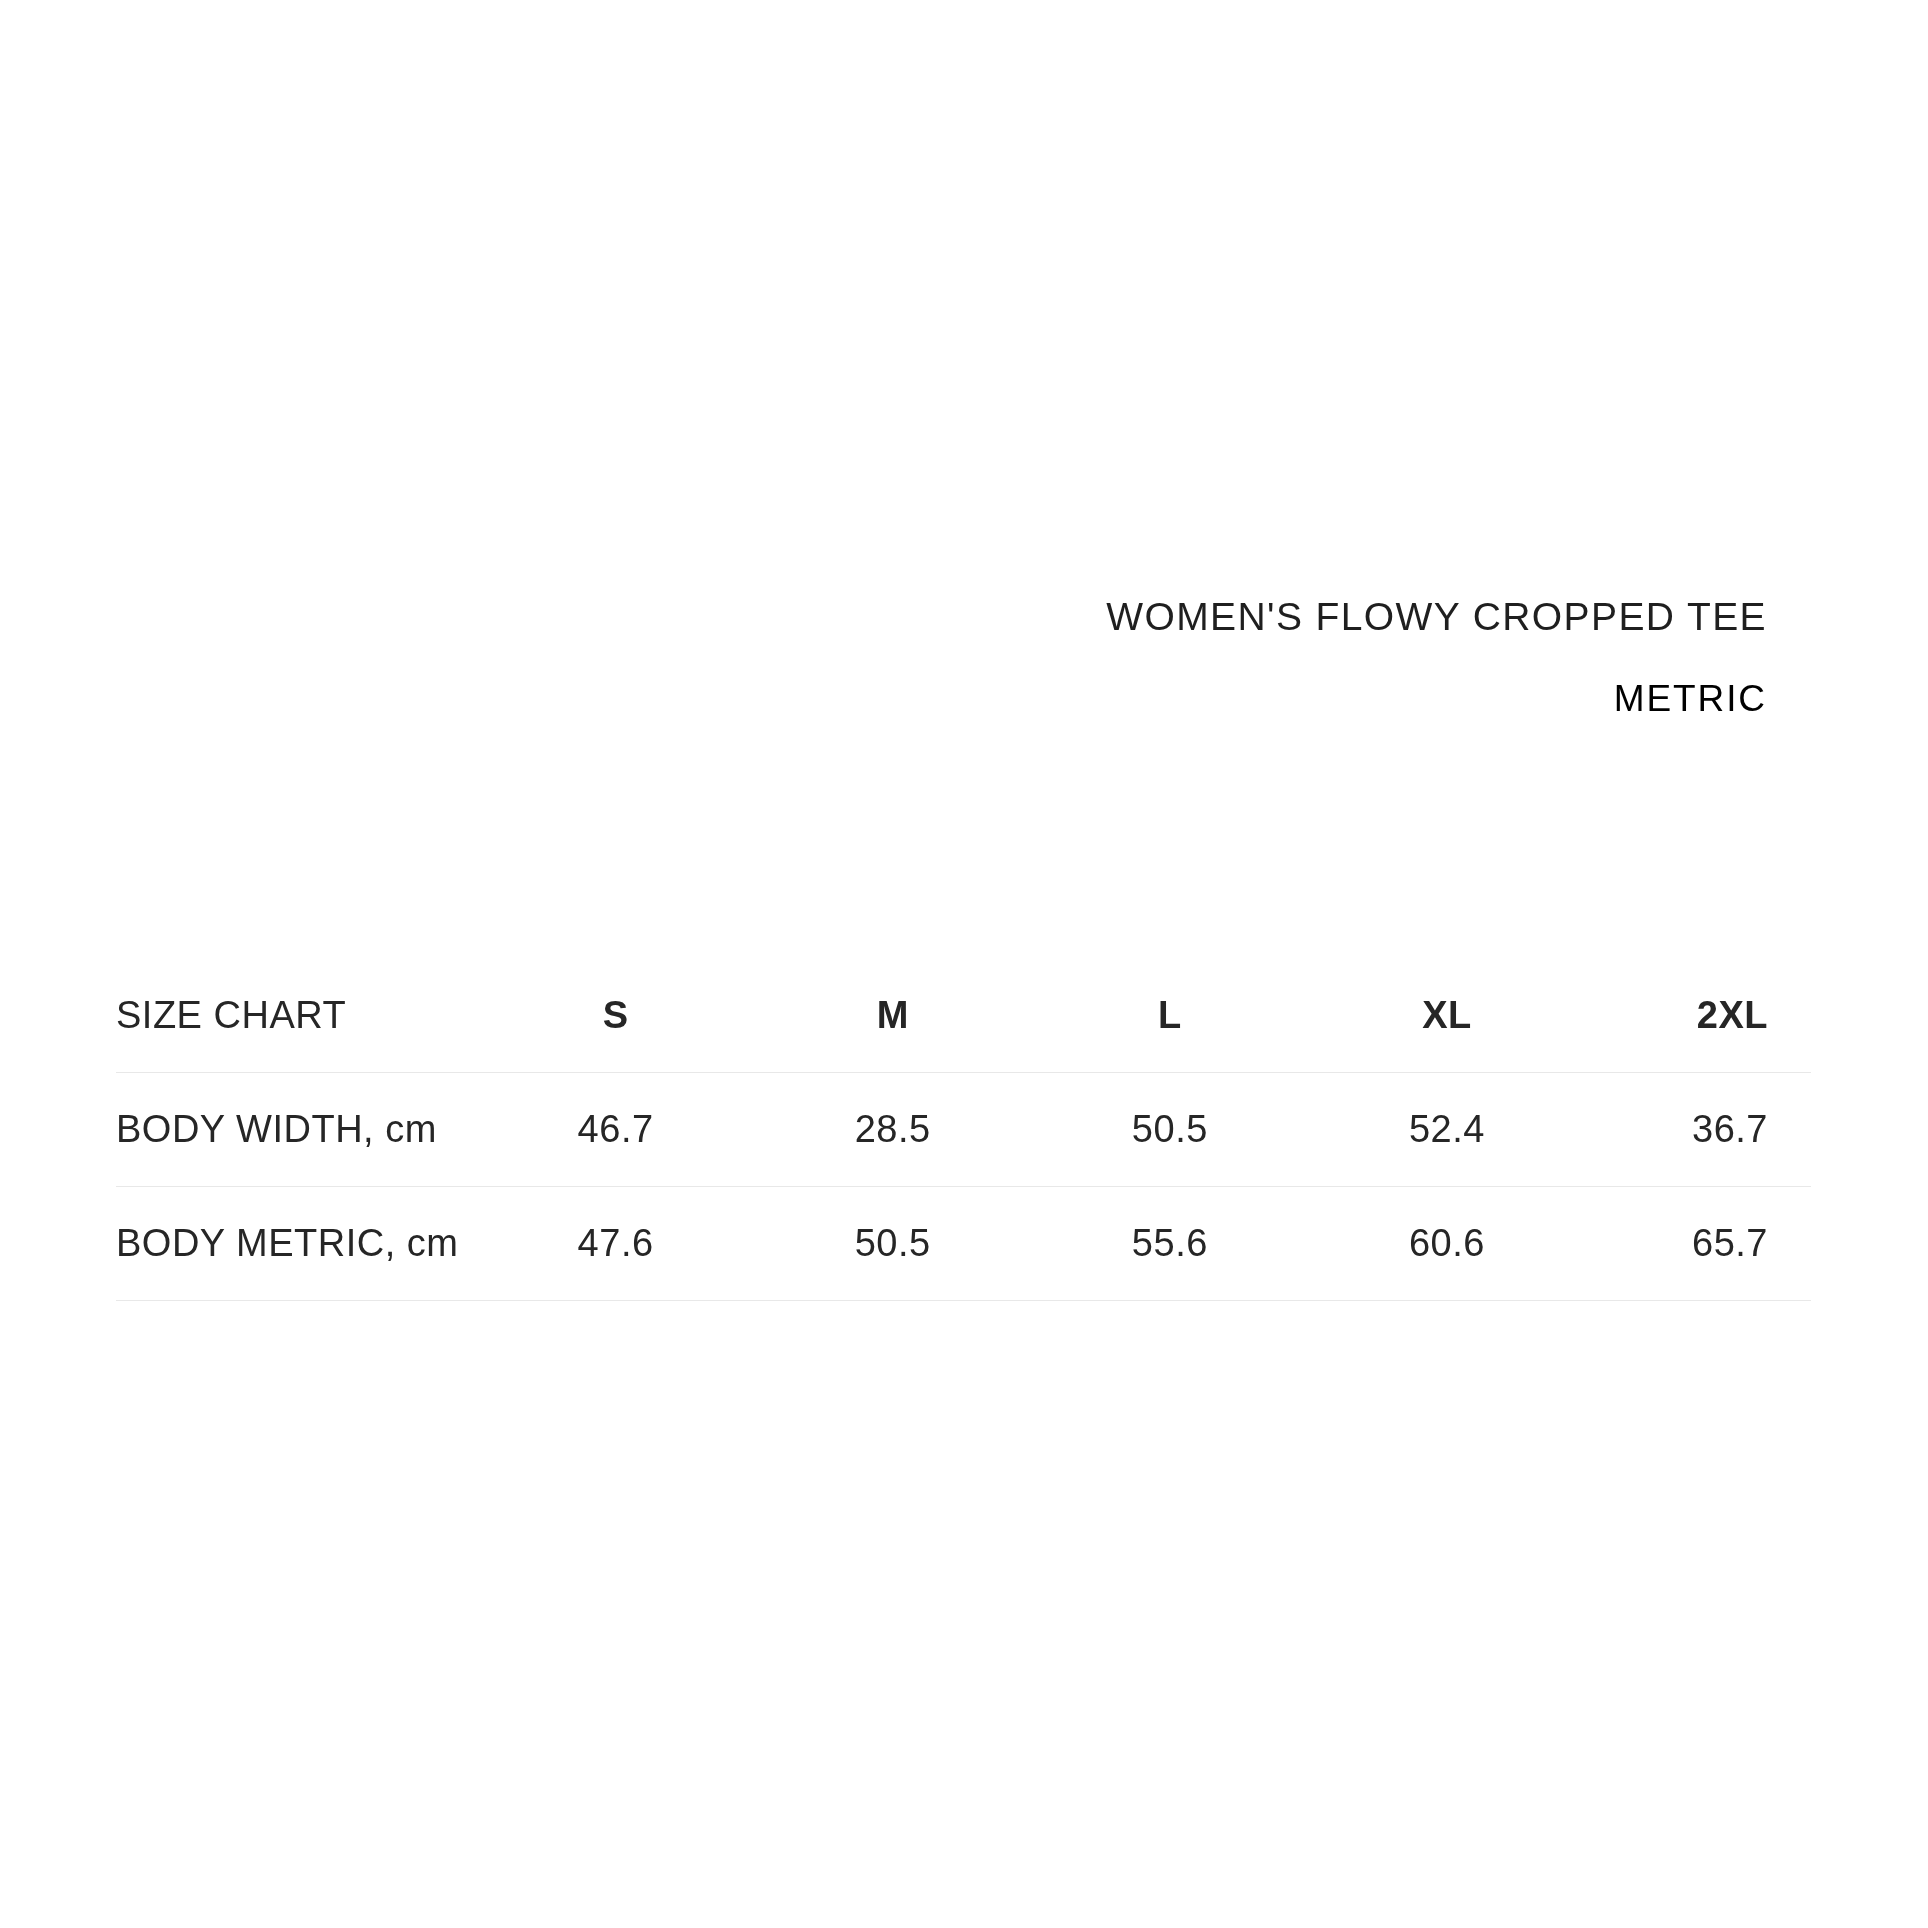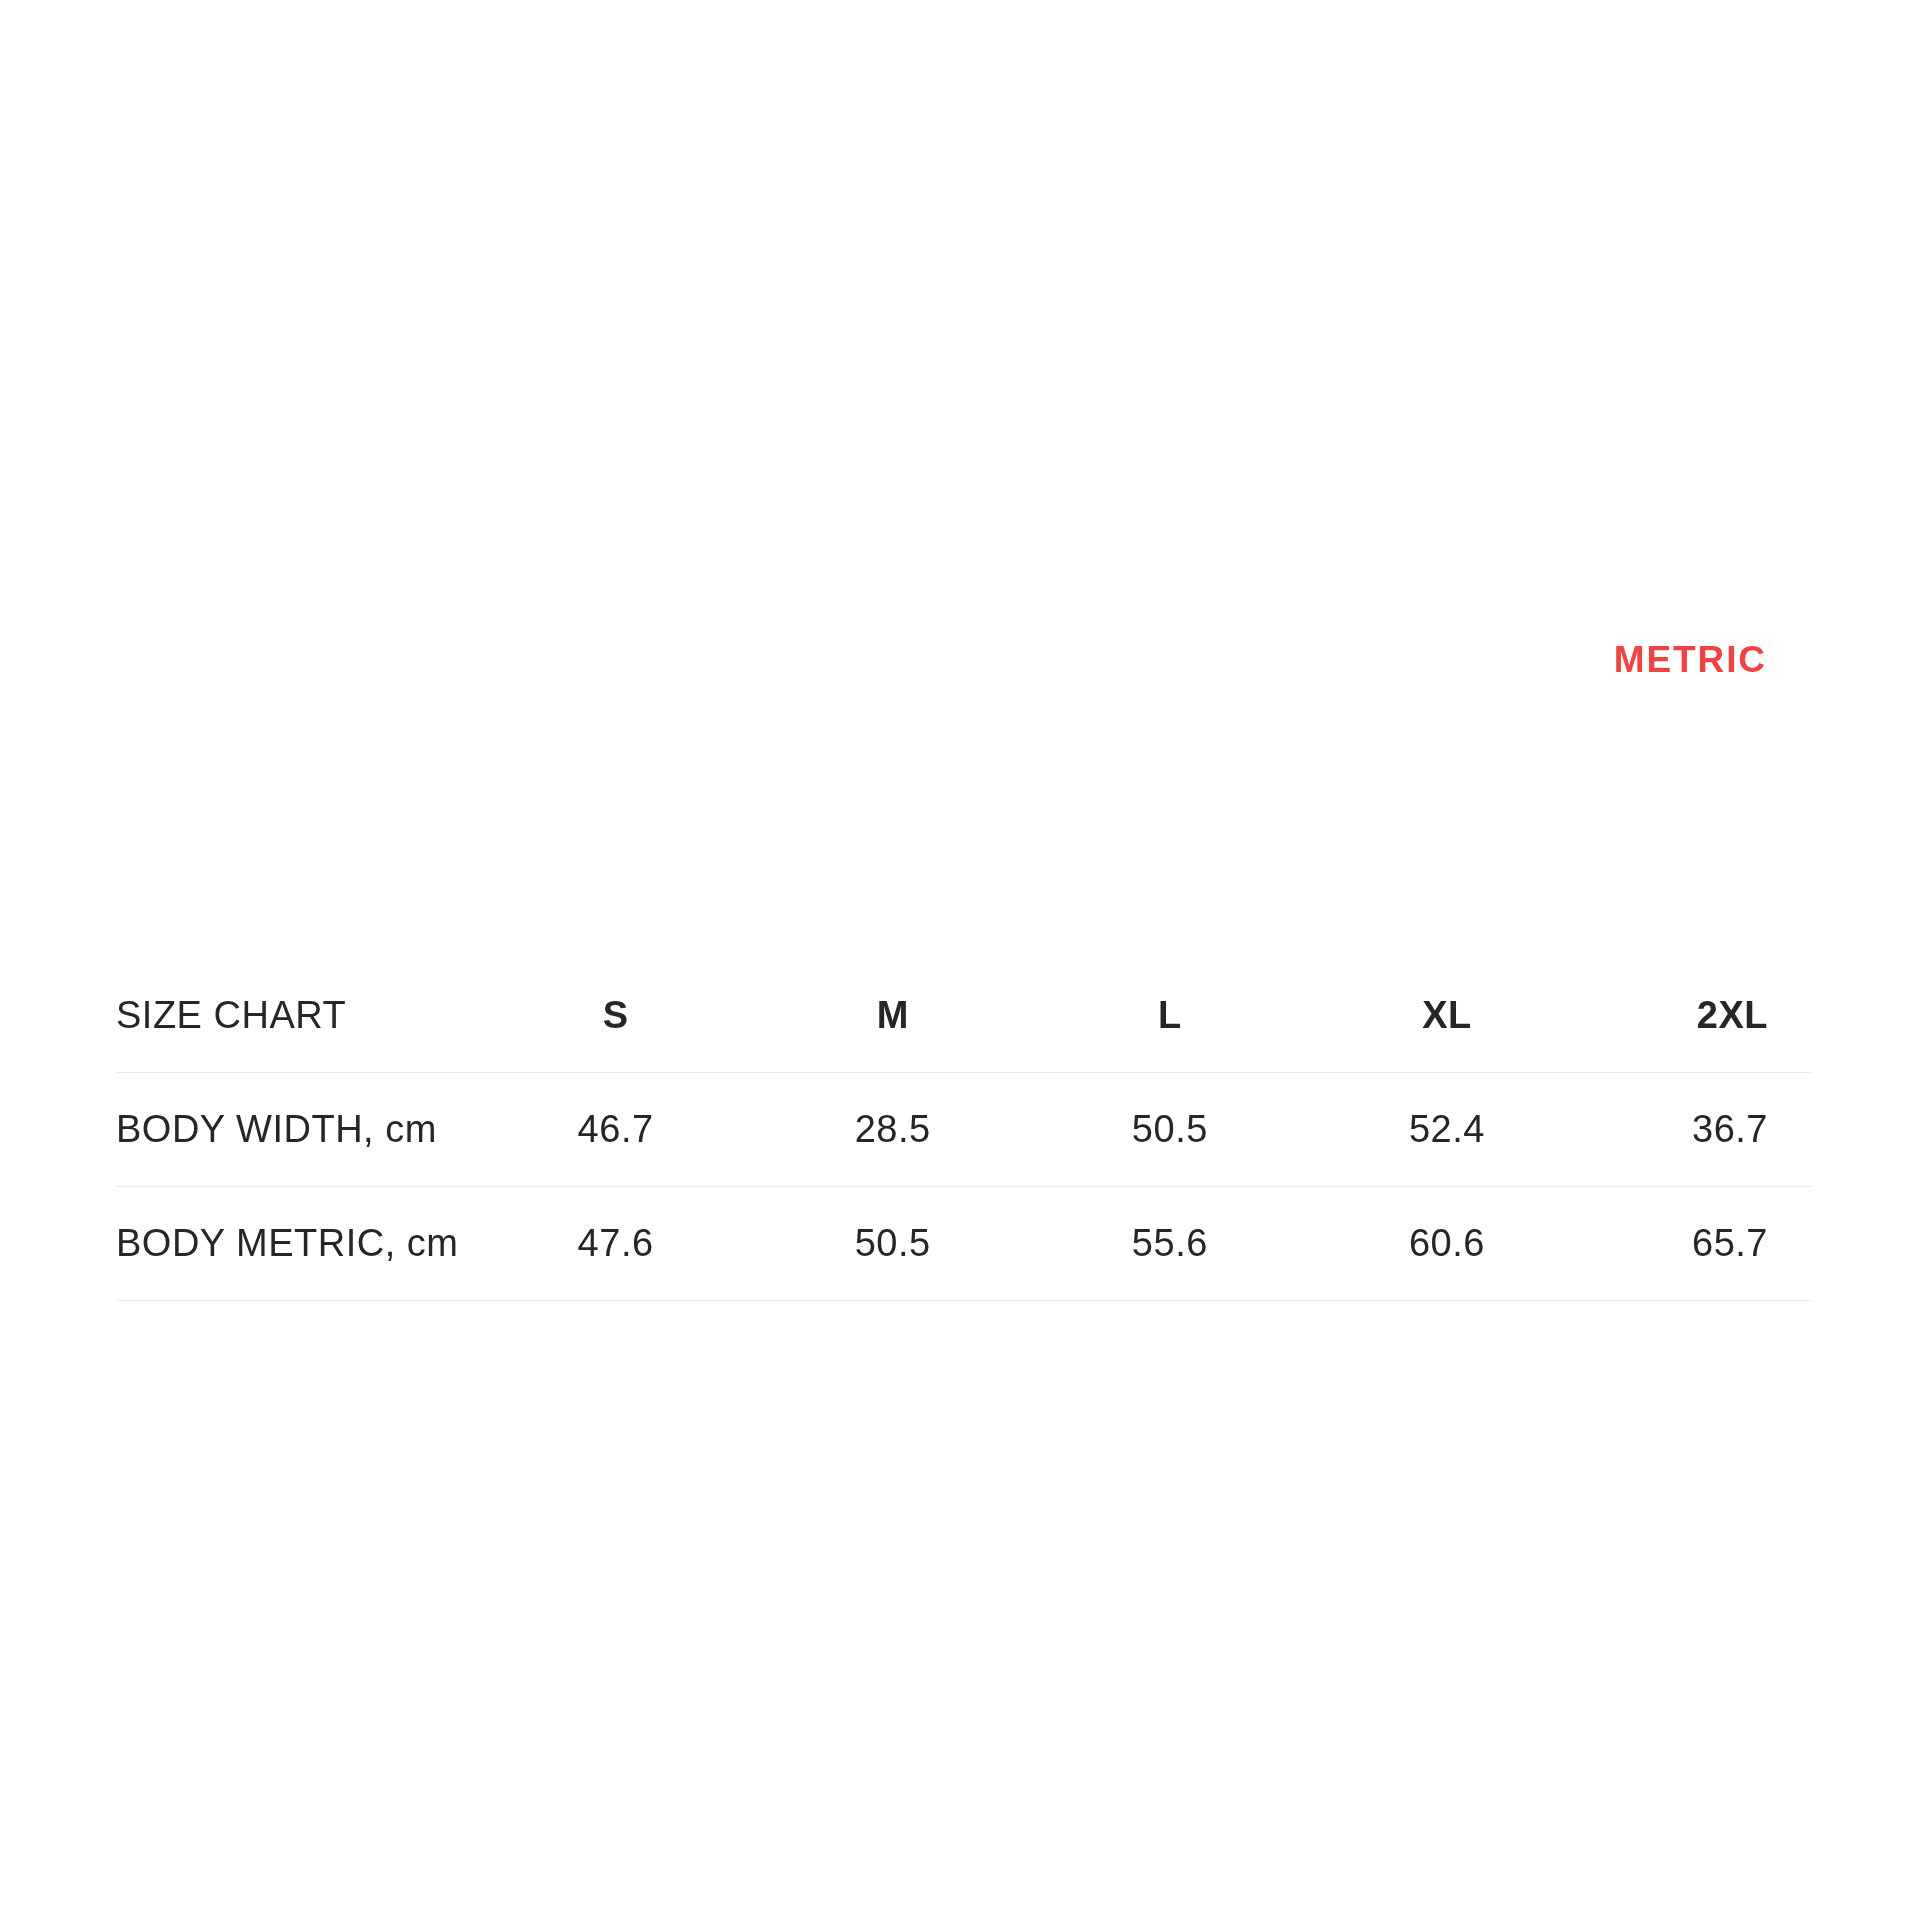--- a/index.html
+++ b/index.html
@@ -26,23 +26,23 @@
     font-size: 39px;
     font-weight: 400;
     letter-spacing: 1.4px;
     color: #1f1f1f;
     line-height: 1;
     white-space: nowrap;
   }
   .unit-label {
     margin-top: 44px;
     font-size: 37px;
-    font-weight: 700;
+    font-weight: 400;
     letter-spacing: 1.9px;
-    color: #ef4444;
+    color: #000000;
     line-height: 1;
     display: inline-block;
     cursor: pointer;
   }
   .table-wrap {
     position: absolute;
     top: 959px;
     left: 116px;
     width: 1695px;
   }
@@ -86,20 +86,21 @@
     text-align: right;
     padding-right: 43px;
   }
 </style>
 </head>
 <body>
 
 <div class="page">
 
   <div class="title-block">
+    <div class="product-title">WOMEN'S FLOWY CROPPED TEE</div>
     <div class="unit-label">METRIC</div>
   </div>
 
   <div class="table-wrap">
     <table class="size-chart">
       <colgroup>
         <col class="col-label">
         <col class="col-size">
         <col class="col-size">
         <col class="col-size">

